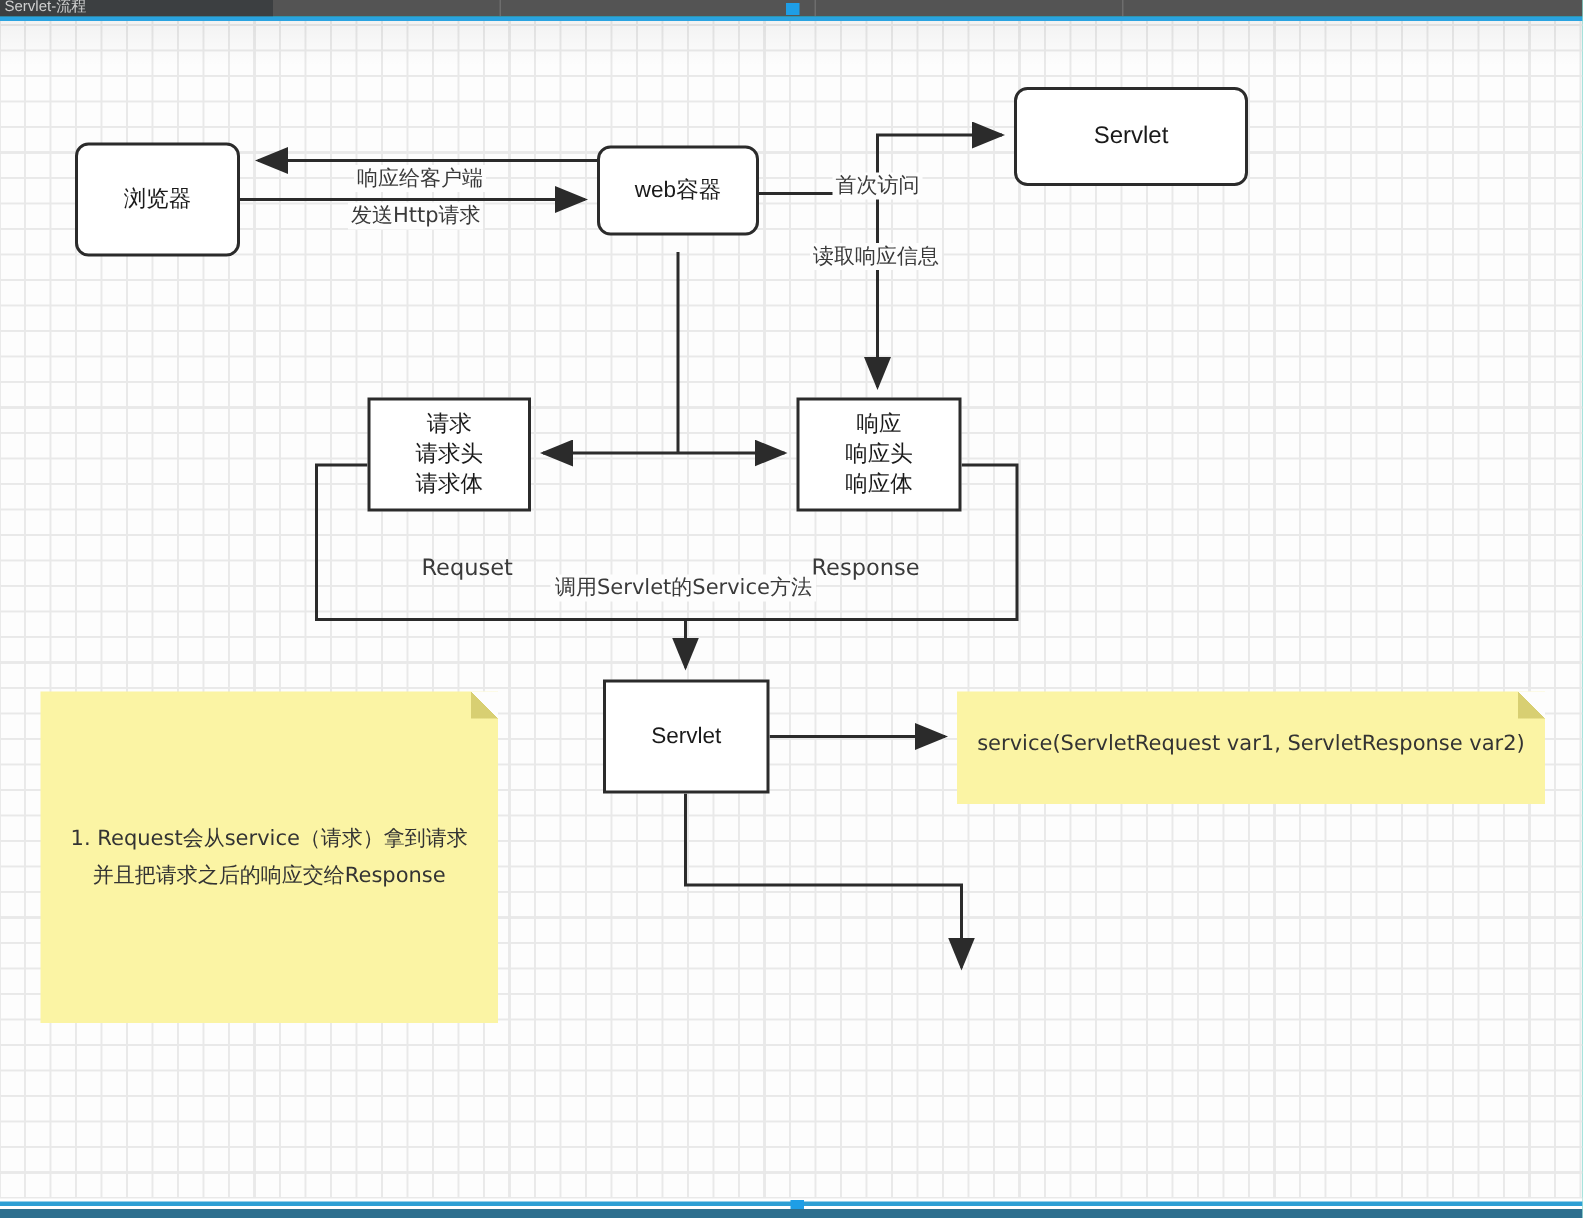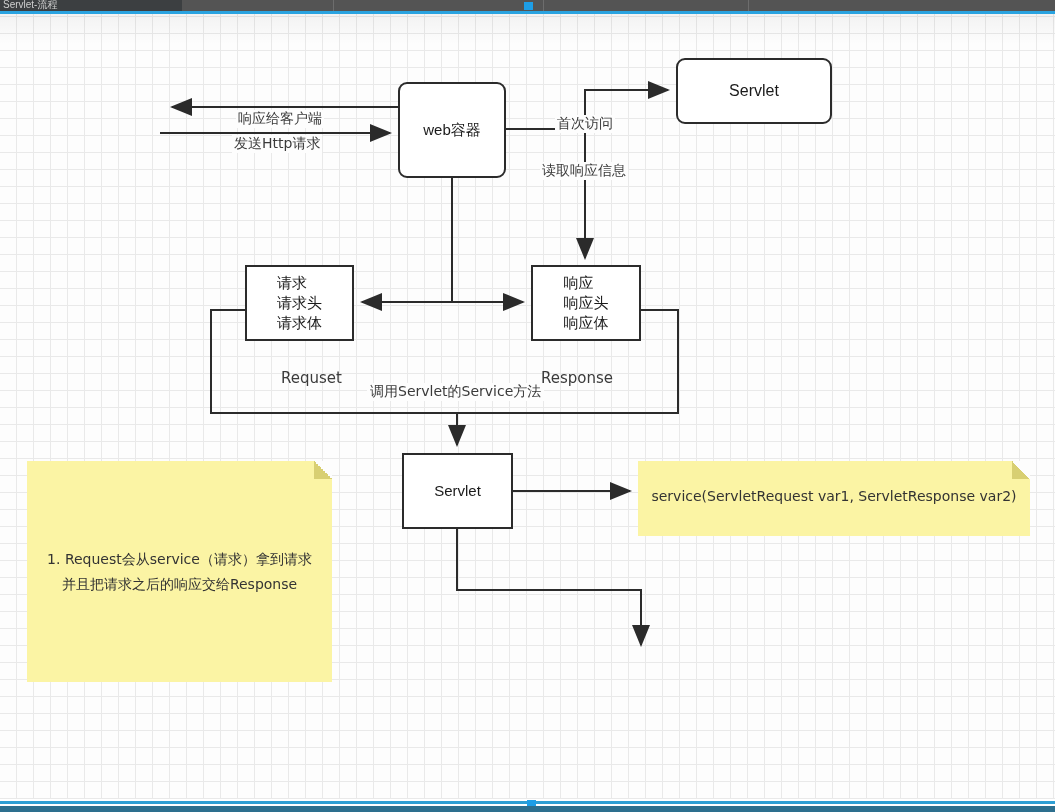--- a/index.html
+++ b/index.html
@@ -57,27 +57,27 @@
     background:linear-gradient(to bottom,rgba(0,0,0,.045),rgba(0,0,0,0));
     pointer-events:none;
   }
 
   svg.wires{position:absolute;left:0;top:0;width:1055px;height:787px;}
 
   
   .node{
     position:absolute;background:#ffffff;border:2px solid #2b2b2b;
     box-sizing:border-box;display:flex;align-items:center;justify-content:center;
-    color:#1a1a1a;z-index:3;
+    text-align:center;color:#1a1a1a;z-index:3;
   }
   .node.round{border-radius:9px;}
   .node .lbl{line-height:1.35;white-space:pre-line;}
 
   .n-browser{left:50px;top:81px;width:110px;height:76px;font-size:15px;}
-  .n-webcontainer{left:398px;top:68px;width:108px;height:96px;font-size:15px;}
+  .n-webcontainer{left:398px;top:83px;width:108px;height:60px;font-size:15px;}
   .n-servlet-top{left:676px;top:44px;width:156px;height:66px;font-size:16px;}
   .n-request{left:245px;top:251px;width:109px;height:76px;font-size:15px;}
   .n-response{left:531px;top:251px;width:110px;height:76px;font-size:15px;}
   .n-servlet-mid{left:402px;top:439px;width:111px;height:76px;font-size:15px;}
   .n-impl{left:403px;top:639px;width:477px;height:149px;font-size:15px;}
 
   
   .ftext{
     position:absolute;color:#3a3a3a;white-space:nowrap;z-index:4;
     font-family:"DejaVu Sans","Liberation Sans",sans-serif;
@@ -150,20 +150,23 @@
 
       <path d="M245,296 L211,296 L211,399 L678,399 L678,296 L641,296" stroke="#2b2b2b" stroke-width="2" fill="none"></path>
 
       <path d="M457,399 L457,431" stroke="#2b2b2b" stroke-width="2" fill="none" marker-end="url(#ah)"></path>
 
       <path d="M513,477 L630,477" stroke="#2b2b2b" stroke-width="2" fill="none" marker-end="url(#ah)"></path>
 
       <path d="M457,515 L457,576 L641,576 L641,631" stroke="#2b2b2b" stroke-width="2" fill="none" marker-end="url(#ah)"></path>
     </svg>
 
+    <div class="node round n-browser">
+      <span class="lbl">浏览器</span>
+    </div>
 
     <div class="node round n-webcontainer">
       <span class="lbl">web容器</span>
     </div>
 
     <div class="node round n-servlet-top">
       <span class="lbl">Servlet</span>
     </div>
 
     <div class="node n-request">

